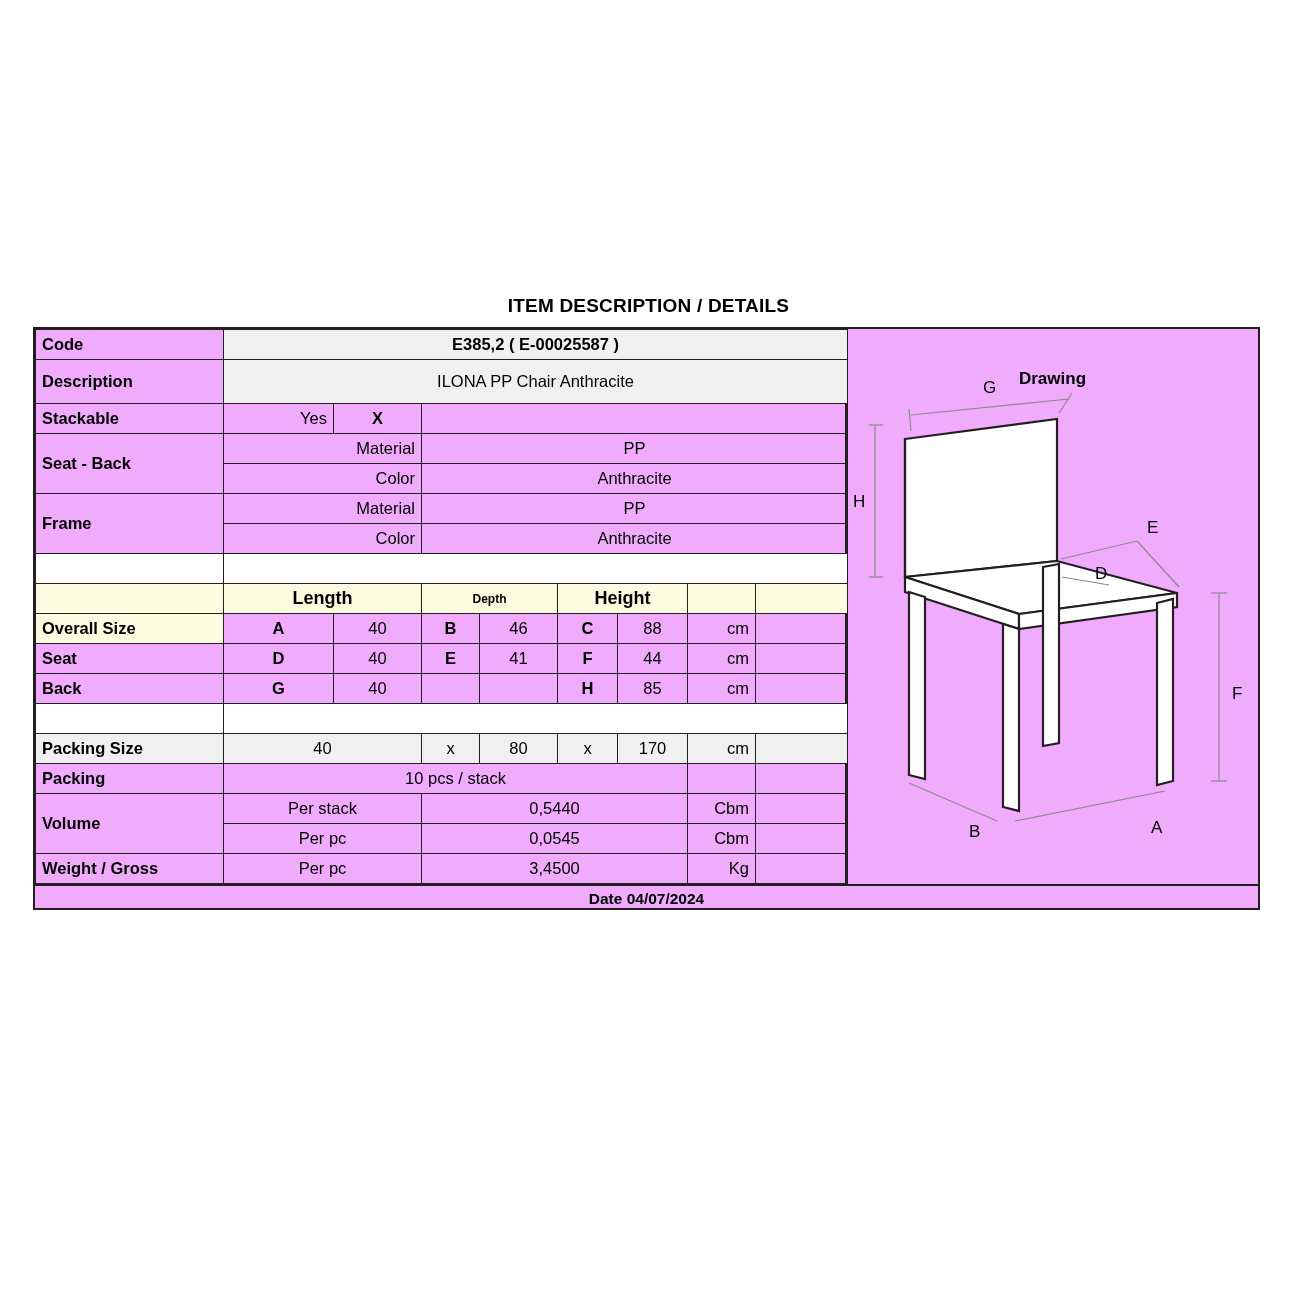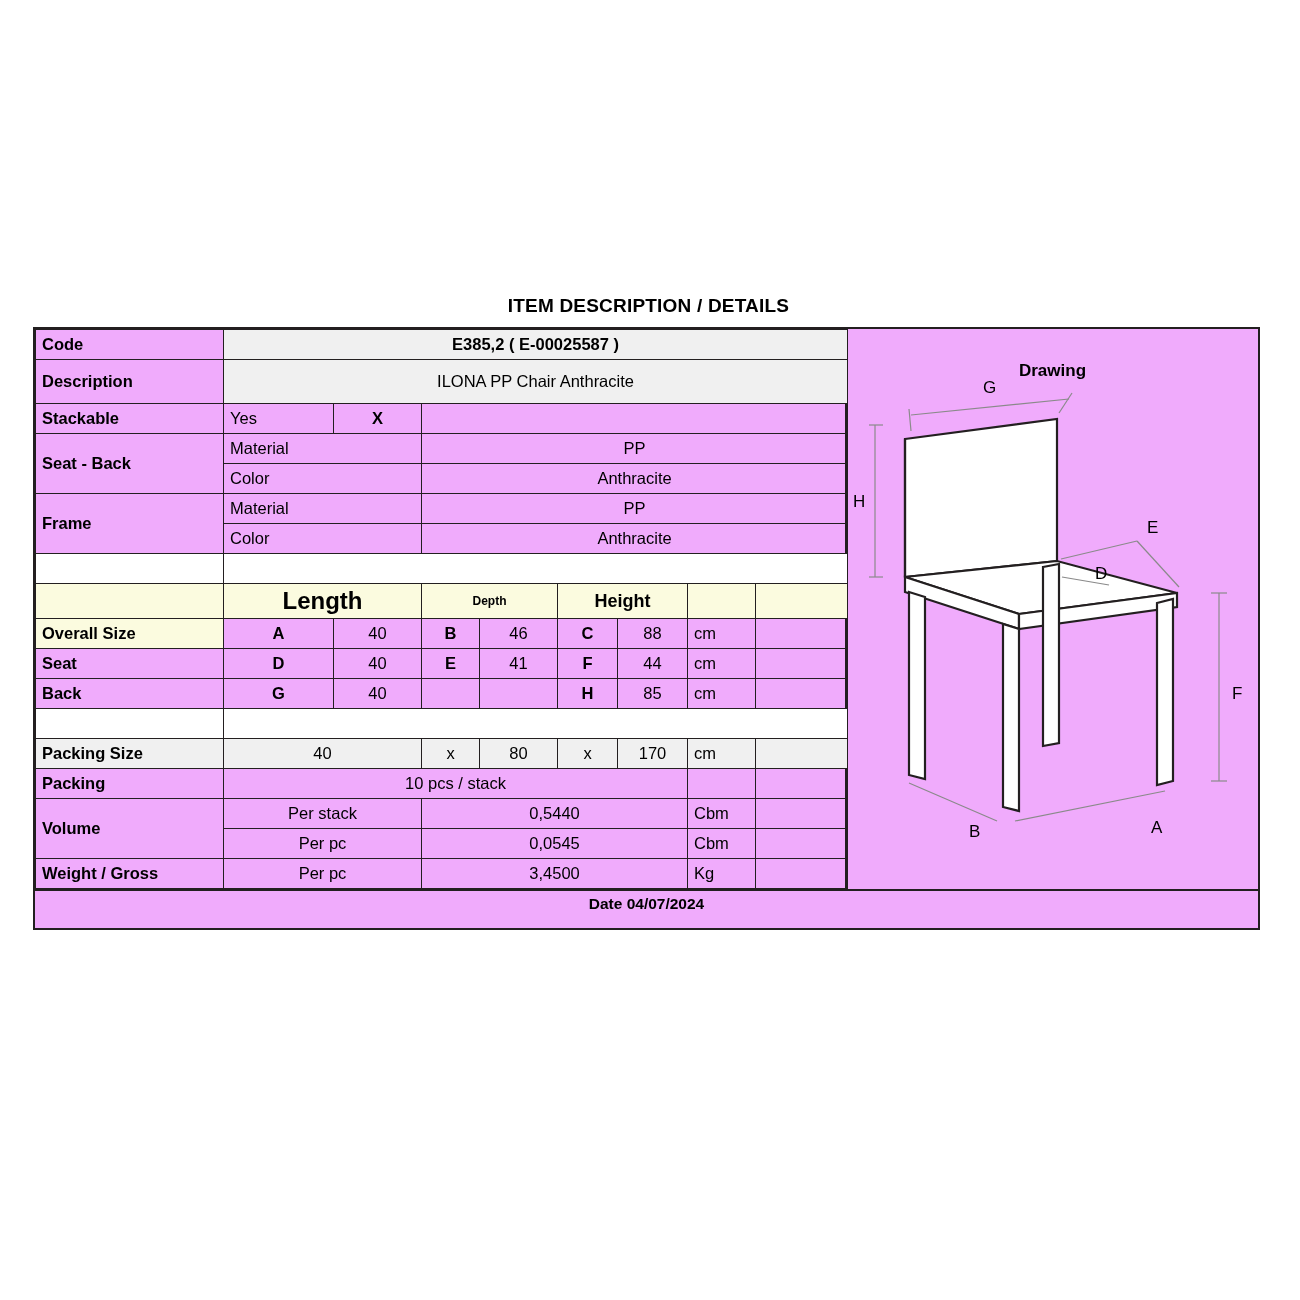--- a/index.html
+++ b/index.html
@@ -64,45 +64,45 @@
     box-sizing: border-box;
     vertical-align: middle;
   }
   td.nob-l { border-left: none; }
   .lbl {
     font-weight: bold;
     font-size: 17.5px;
     padding-left: 8px;
   }
   .ctr { text-align: center; }
-  .lft { text-align: left; }
+  .lft { text-align: right; }
   .b { font-weight: bold; }
   .shade { background: #f0f0f0; }
   .yellow { background: #fbfbdf; }
   .blank-row td {
     border-left: 1px solid #231f20;
     border-right: 1px solid #231f20;
     border-top: 1px solid #231f20;
     border-bottom: 1px solid #231f20;
     height: 16px;
     background: #fff;
   }
   .drawing-title {
     text-align: center;
     font-weight: bold;
     font-size: 17px;
-    padding-top: 32px;
+    padding-top: 40px;
     color: #000;
   }
   .date-bar {
     border-top: 2px solid #231f20;
     text-align: center;
     font-size: 15.5px;
     font-weight: bold;
-    padding: 4px 0 15px 0;
+    padding: 4px 0 0 0;
     color: #000;
   }
   .dwg-wrap {
     position: absolute;
     left: 0;
     top: 52px;
     width: 100%;
     height: 500px;
   }
 </style>
@@ -164,21 +164,21 @@
                 <td class="ctr" colspan="6">Anthracite</td>
               </tr>
 
               <tr class="blank-row">
                 <td class="nob-l"></td>
                 <td colspan="8"></td>
               </tr>
 
               <tr>
                 <td class="lbl nob-l yellow"></td>
-                <td class="ctr b yellow" colspan="2" style="font-size:24px">Length</td>
+                <td class="ctr b yellow" colspan="2" style="font-size:18px">Length</td>
                 <td class="ctr b yellow" colspan="2" style="font-size:12px">Depth</td>
                 <td class="ctr b yellow" colspan="2" style="font-size:18px">Height</td>
                 <td class="yellow"></td>
                 <td class="yellow"></td>
               </tr>
 
               <tr>
                 <td class="lbl nob-l yellow">Overall Size</td>
                 <td class="ctr b">A</td>
                 <td class="ctr">40</td>

